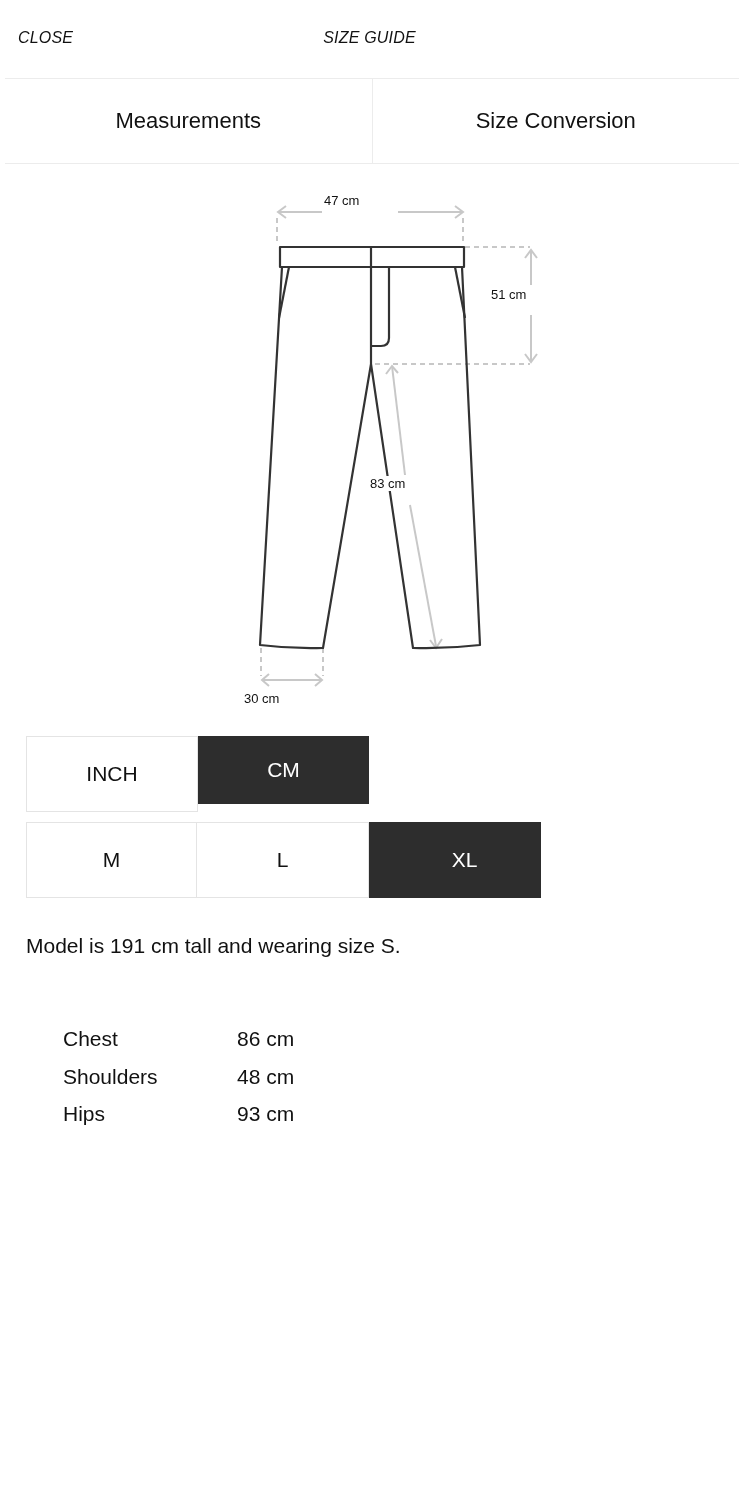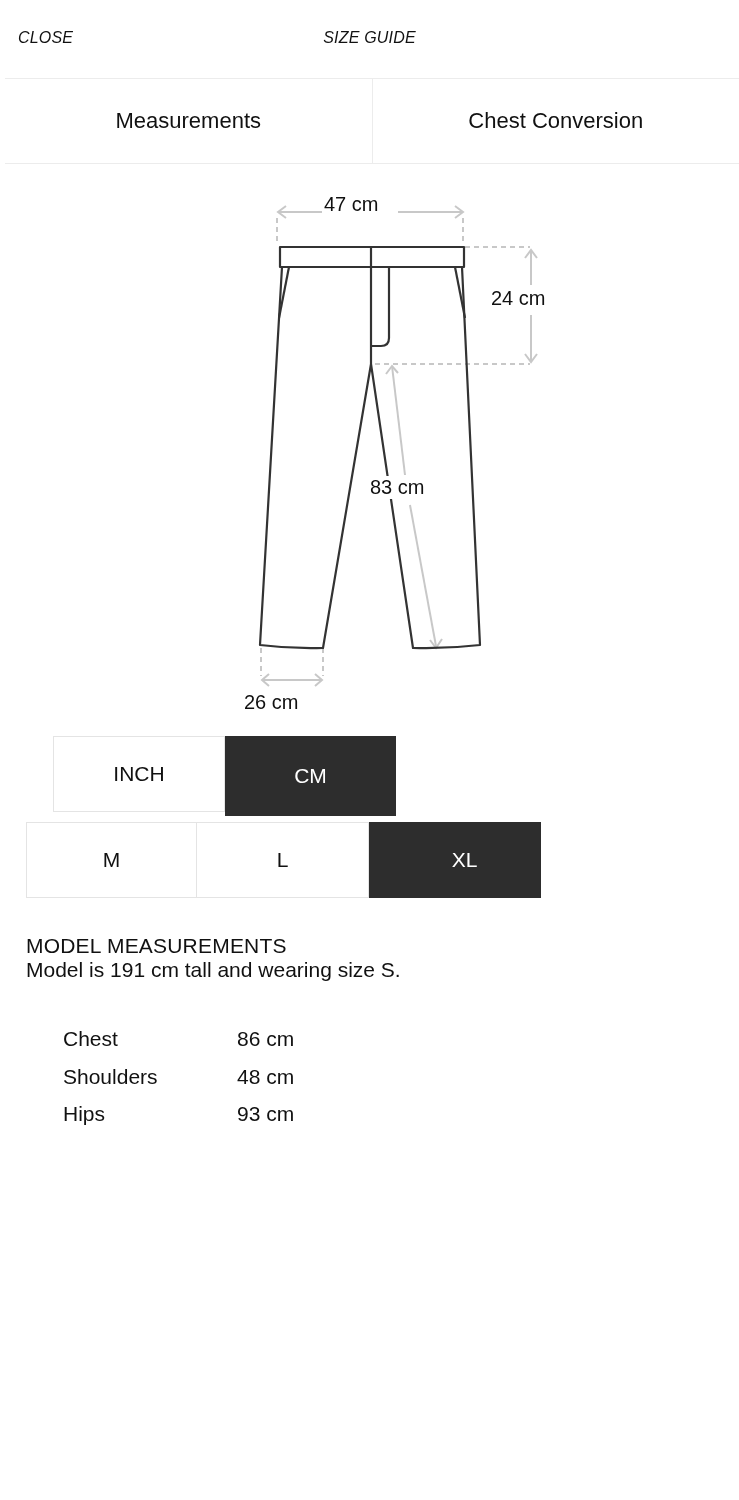--- a/index.html
+++ b/index.html
@@ -7,21 +7,21 @@
          font-family:"Liberation Sans", sans-serif; color:#111; }
   .header { position:absolute; left:0; top:0; width:739px; height:78px;font-style:italic; }
   .close { position:absolute; left:18px; top:29px; font-size:16px; letter-spacing:0.2px; cursor:pointer; }
   .title { position:absolute; left:0; width:739px; top:29px; text-align:center; font-size:16px; letter-spacing:0.2px; }
   .tabs { position:absolute; left:5px; top:78px; width:734px; height:84px;
           border-top:1px solid #ececec; border-bottom:1px solid #ececec; display:flex; }
   .tab { flex:1; display:flex; align-items:center; justify-content:center; font-size:22px; cursor:pointer; }
   .tab.active { font-weight:normal; }
   .tab + .tab { border-left:1px solid #ececec; }
   .diagram { position:absolute; left:0; top:162px; width:739px; height:560px; }
-  .dlabel { position:absolute; font-size:20px; background:#fff; padding:0 2px; }
+  .dlabel { position:absolute; font-size:13px; background:#fff; padding:0 2px; }
   .seg { position:absolute; display:flex; }
   .segbtn { border:1px solid #e4e4e4; background:#fff; display:flex; align-items:center; justify-content:center;
             font-size:21px; color:#111; cursor:pointer; box-sizing:border-box; }
   .segbtn.sel { background:#2d2d2d; color:#fff; border-color:#2d2d2d; }
   .model { position:absolute; left:26px; top:934px; }
   .mh { font-size:21px; letter-spacing:0.2px; }
   .mdesc { font-size:21px; }
   .mtable { position:absolute; left:26px; top:1027px; }
   .mrow { display:flex; height:37.5px; font-size:21px;margin-left:37px; }
   .mrow .k { width:174px; }
@@ -29,21 +29,21 @@
 </head>
 <body>
 
 <div class="header">
   <div class="close">CLOSE</div>
   <div class="title">SIZE GUIDE</div>
 </div>
 
 <div class="tabs">
   <div class="tab active">Measurements</div>
-  <div class="tab">Chest Conversion</div>
+  <div class="tab">Size Conversion</div>
 </div>
 
 <div class="diagram">
   <svg width="739" height="560" viewBox="0 162 739 560">
 
     <g stroke="#c8c8c8" stroke-width="2" fill="none">
       <line x1="278" y1="212" x2="322" y2="212"></line>
       <line x1="398" y1="212" x2="462" y2="212"></line>
       <polyline points="286,206 278,212 286,218"></polyline>
       <polyline points="455,206 463,212 455,218"></polyline>
@@ -69,38 +69,37 @@
     <g stroke="#333" stroke-width="2.2" fill="none" stroke-linejoin="round">
       <rect x="280" y="247" width="184" height="20"></rect>
       <line x1="371" y1="247" x2="371" y2="364"></line>
       <path d="M389 267 L389 338 Q389 346 381 346 L371 346"></path>
       <path d="M282 267 L260 645 Q292 649 323 648 L371 364 L413 648 Q446 649 480 645 L462 267"></path>
       <path d="M289 267 L279 318"></path>
       <path d="M455 267 L465 318"></path>
     </g>
   </svg>
   <div class="dlabel" style="left:322px;top:31px;">47 cm</div>
-  <div class="dlabel" style="left:489px;top:125px;">24 cm</div>
+  <div class="dlabel" style="left:489px;top:125px;">51 cm</div>
   <div class="dlabel" style="left:368px;top:314px;">83 cm</div>
-  <div class="dlabel" style="left:242px;top:529px;">26 cm</div>
+  <div class="dlabel" style="left:242px;top:529px;">30 cm</div>
 </div>
 
-<div class="seg" style="left:26px;top:736px;margin-left:27px;">
+<div class="seg" style="left:26px;top:736px;">
   <div class="segbtn" style="width:172px;height:76px;">INCH</div>
-  <div class="segbtn sel" style="width:171px;height:80px;">CM</div>
+  <div class="segbtn sel" style="width:171px;height:68px;">CM</div>
 </div>
 
 <div class="seg" style="left:26px;top:822px;">
   <div class="segbtn" style="width:171px;height:76px;">M</div>
   <div class="segbtn" style="width:172px;height:76px;border-left:none;">L</div>
   <div class="segbtn sel" style="width:172px;height:76px;padding-left:19px;">XL</div>
 </div>
 
 <div class="model">
-  <div class="mh">MODEL MEASUREMENTS</div>
   <div class="mdesc">Model is 191 cm tall and wearing size S.</div>
 </div>
 
 <div class="mtable">
   <div class="mrow">
     <span class="k">Chest</span>
     <span>86 cm</span>
   </div>
   <div class="mrow">
     <span class="k">Shoulders</span>

